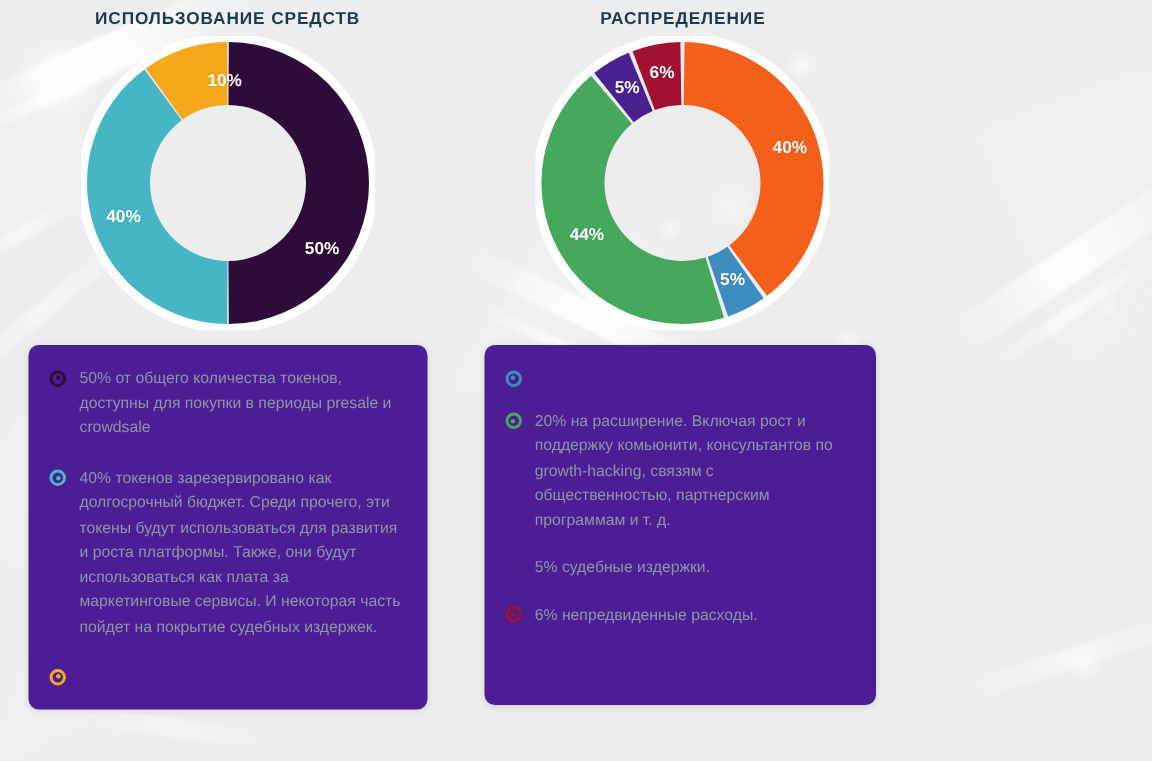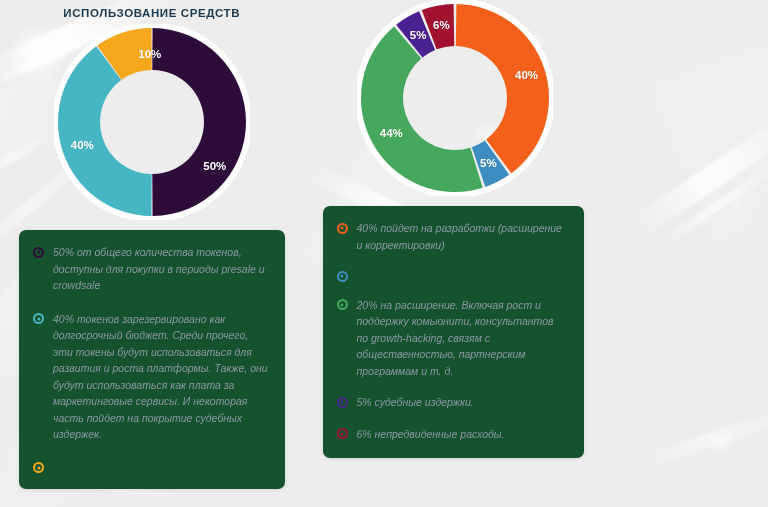--- a/index.html
+++ b/index.html
@@ -90,25 +90,24 @@
     color:#ffffff;
     font-size:11.5px;
     font-weight:bold;
     transform:translate(-50%,-50%);
     white-space:nowrap;
     text-shadow:0 0 2px rgba(0,0,0,0.12);
   }
 
   
   .card {
-    background:#14532d;
+    background:#4c1d95;
     border-radius:7px;
     box-shadow:0 1px 4px rgba(0,0,0,0.10), 0 0 0 0.5px rgba(0,0,0,0.02);
     padding:14px 16px 14px 14px;
-    font-style:italic;
   }
   .card-left  { margin:0 19px 0 19px; min-height:240px; }
   .card-right { margin:0 23px 0 19px; min-height:240px; }
 
   .legend-item { display:flex; margin-bottom:13px; }
   .legend-item:last-child { margin-bottom:0; }
   .bullet {
     flex:0 0 auto;
     width:11px; height:11px;
     border-radius:50%;
@@ -197,20 +196,21 @@
           <span class="bullet" style="border: 2.6px solid rgb(70, 181, 196); color: rgb(70, 181, 196);"></span>
           <span class="legend-text">40% токенов зарезервировано как долгосрочный бюджет. Среди прочего, эти токены будут использоваться для развития и роста платформы. Также, они будут использоваться как плата за маркетинговые сервисы. И некоторая часть пойдет на покрытие судебных издержек.</span>
         </div>
         <div class="legend-item">
           <span class="bullet" style="border: 2.6px solid rgb(245, 168, 28); color: rgb(245, 168, 28);"></span>
         </div>
       </div>
     </div>
 
     <div class="col">
+      <div class="chart-title">РАСПРЕДЕЛЕНИЕ</div>
 
       <div class="donut-wrap">
         <div class="donut" id="donut-right">
             <svg width="196" height="196" viewBox="0 0 196 196">
               <circle cx="98" cy="98" r="97" fill="none" stroke="rgba(255,255,255,0.92)" stroke-width="6"></circle>
               <path d="M99.40994712559484 4.010574801720239 A94 94 0 0 1 154.38626918877173 173.2102961500044L129.1924042320865 139.60569574255564 A52 52 0 0 0 98.77997075032906 46.00584989031332 Z" fill="#f4601a"></path>
               <path d="M152.10492681721905 174.86778840387805 A94 94 0 0 1 128.38526907922994 186.95355767468095L114.8088722565953 147.20835105407883 A52 52 0 0 0 127.93038504782331 140.52260635108146 Z" fill="#3e8dc0"></path>
               <path d="M125.70339027637277 187.8249529206388 A94 94 0 0 1 37.002502664042034 26.478637325972315L64.25670360138496 58.434990861176175 A52 52 0 0 0 113.32527972735515 147.69039948801293 Z" fill="#45a85c"></path>
               <path d="M39.17526852781096 24.681169081709626 A94 94 0 0 1 62.089249208069496 11.129878683405394L78.13447828531504 49.944188207841286 A52 52 0 0 0 65.45865918559755 57.44064672605214 Z" fill="#4a2191"></path>
               <path d="M64.71112057551707 10.091806373568133 A94 94 0 0 1 96.59005287440517 4.010574801720239L97.22002924967094 46.00584989031332 A52 52 0 0 0 79.58487521198816 49.36993544069726 Z" fill="#a21230"></path>
@@ -218,24 +218,20 @@
             <div class="donut-label" style="left: 169.329px; top: 74.8237px;">40%</div>
             <div class="donut-label" style="left: 131.141px; top: 163.043px;">5%</div>
             <div class="donut-label" style="left: 34.0296px; top: 133.168px;">44%</div>
             <div class="donut-label" style="left: 60.84px; top: 35.1658px;">5%</div>
             <div class="donut-label" style="left: 84.1338px; top: 25.3107px;">6%</div>
           </div>
       </div>
 
       <div class="card card-right legend-right">
         <div class="legend-item">
-          <span class="bullet" style="border: 2.6px solid rgb(244, 96, 26); color: rgb(244, 96, 26);"></span>
-          <span class="legend-text">40% пойдет на разработки (расширение и корректировки)</span>
-        </div>
-        <div class="legend-item">
           <span class="bullet" style="border: 2.6px solid rgb(62, 141, 192); color: rgb(62, 141, 192);"></span>
         </div>
         <div class="legend-item">
           <span class="bullet" style="border: 2.6px solid rgb(69, 168, 92); color: rgb(69, 168, 92);"></span>
           <span class="legend-text">20% на расширение. Включая рост и поддержку комьюнити, консультантов по growth-hacking, связям с общественностью, партнерским программам и т. д.</span>
         </div>
         <div class="legend-item">
           <span class="bullet" style="border: 2.6px solid rgb(74, 33, 145); color: rgb(74, 33, 145);"></span>
           <span class="legend-text">5% судебные издержки.</span>
         </div>

